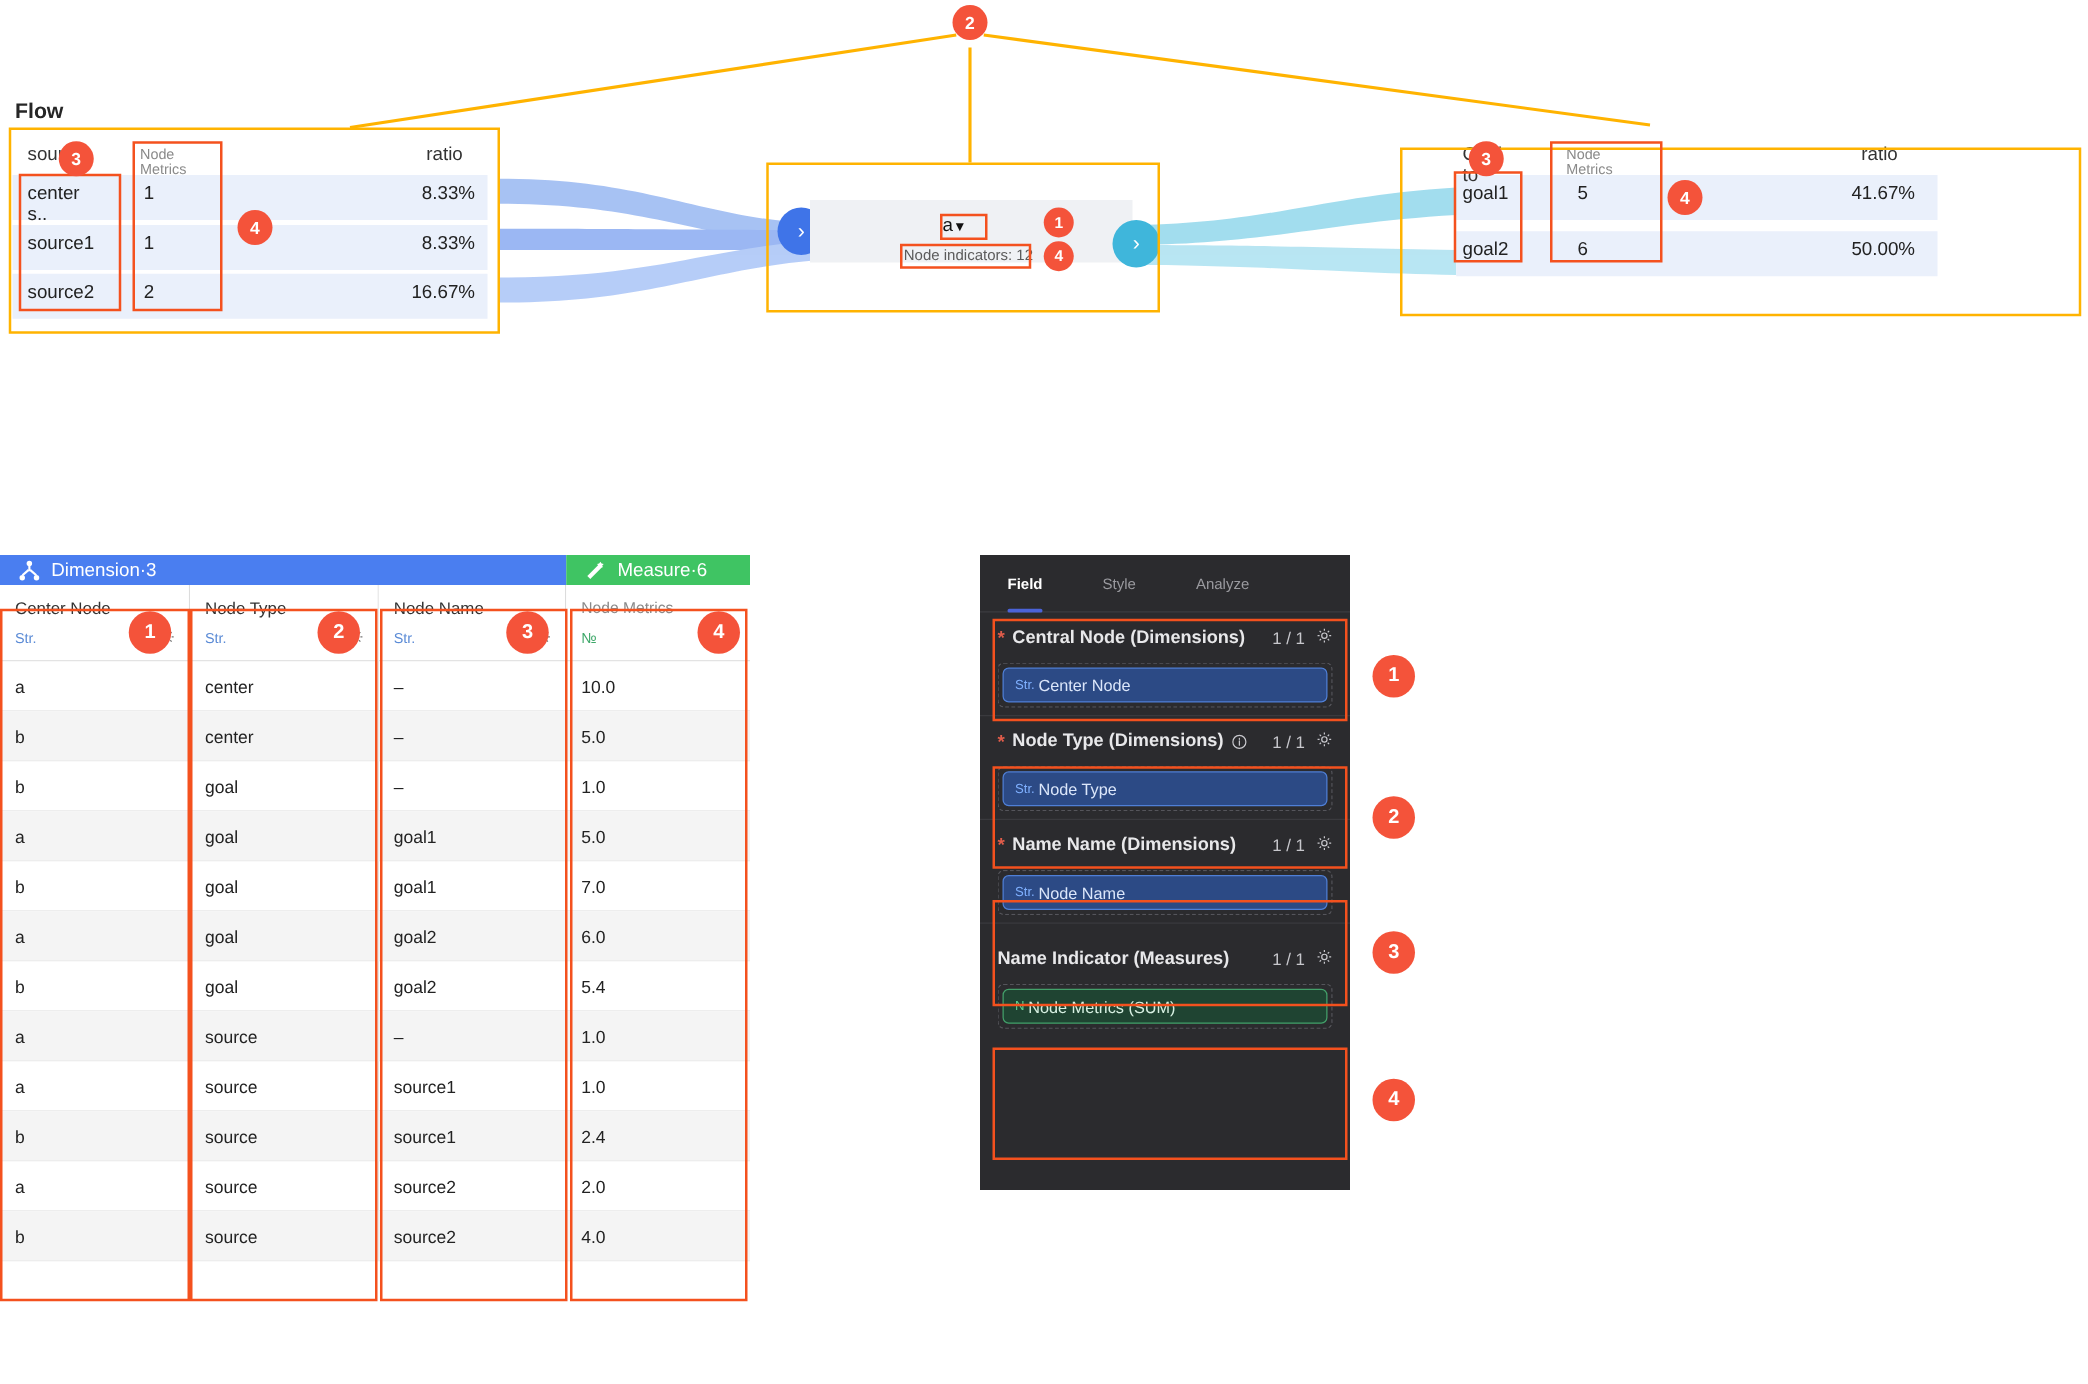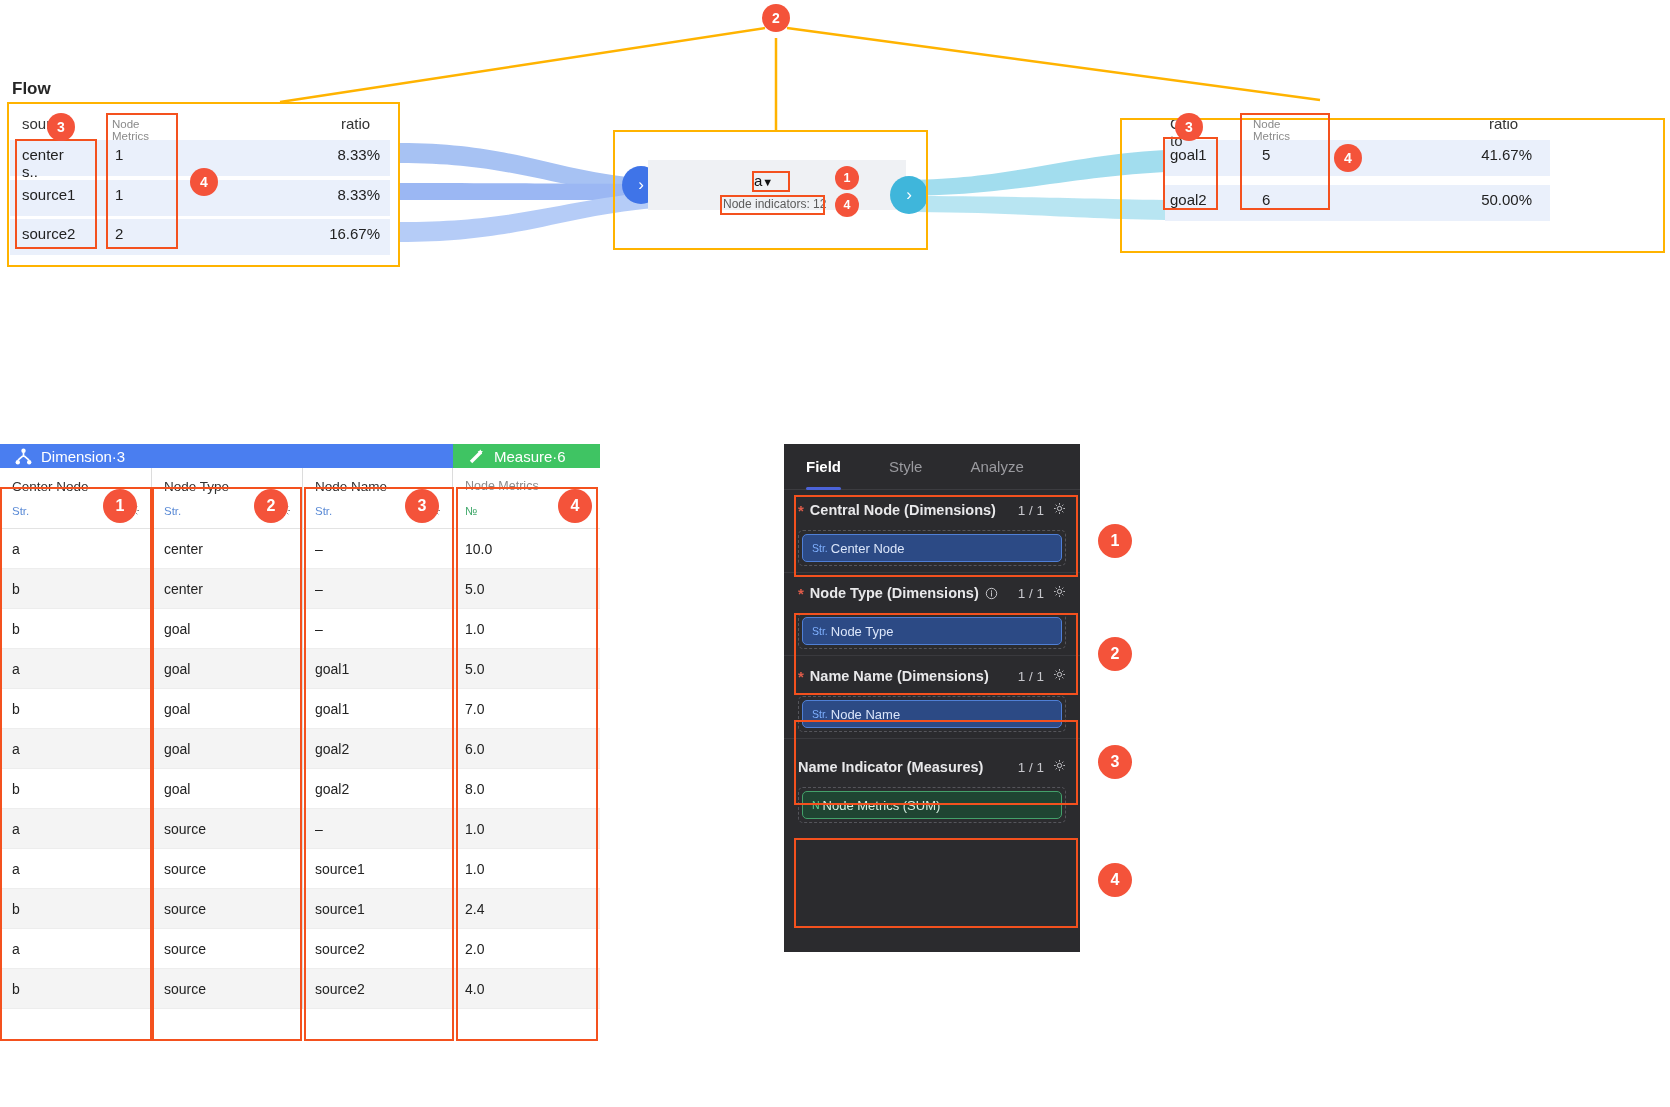--- a/index.html
+++ b/index.html
@@ -78,21 +78,21 @@
              font-size:14px; color:#222; border-bottom:1px solid #ededed; }
   .dt-cell.alt { background:#f4f4f4; }
 
   
   #field-panel {
     position:absolute; left:784px; top:444px; width:296px; height:508px;
     background:#2b2b2e;
   }
   #fp-tabs { display:flex; height:46px; padding-left:22px; gap:48px;
              border-bottom:1px solid #3c3c40; }
-  .fp-tab { font-size:15px; color:#9a9a9f; display:flex; align-items:center;
+  .fp-tab { font-size:12px; color:#9a9a9f; display:flex; align-items:center;
             position:relative;text-align:center; }
   .fp-tab.active { color:#ffffff; font-weight:bold; }
   .fp-tab.active::after {
     content:""; position:absolute; left:0; right:0; bottom:-1px; height:3px;
     background:#4b63d8; border-radius:2px;
   }
   .fp-sec { position:relative; padding:0 14px; }
   .fp-sec-head { display:flex; align-items:center; height:40px; font-size:14.5px;
                  color:#e8e8ea; font-weight:bold; }
   .req-star { color:#e05c4a; margin-right:6px; font-size:15px; line-height:1; }
@@ -320,21 +320,21 @@
               <path d="M8 1.3v2M8 12.7v2M1.3 8h2M12.7 8h2M3.3 3.3l1.4 1.4M11.3 11.3l1.4 1.4M12.7 3.3l-1.4 1.4M4.7 11.3l-1.4 1.4"></path>
             </svg>
         </span>
       </div>
       <div class="dt-cell">10.0</div>
       <div class="dt-cell alt">5.0</div>
       <div class="dt-cell">1.0</div>
       <div class="dt-cell alt">5.0</div>
       <div class="dt-cell">7.0</div>
       <div class="dt-cell alt">6.0</div>
-      <div class="dt-cell">8.0</div>
+      <div class="dt-cell">5.4</div>
       <div class="dt-cell alt">1.0</div>
       <div class="dt-cell">1.0</div>
       <div class="dt-cell alt">2.4</div>
       <div class="dt-cell">2.0</div>
       <div class="dt-cell alt">4.0</div>
     </div>
   </div>
 </div>
 
 <div class="annot-rect" style="left:0px;top:487px;width:152px;height:554px;"></div>

